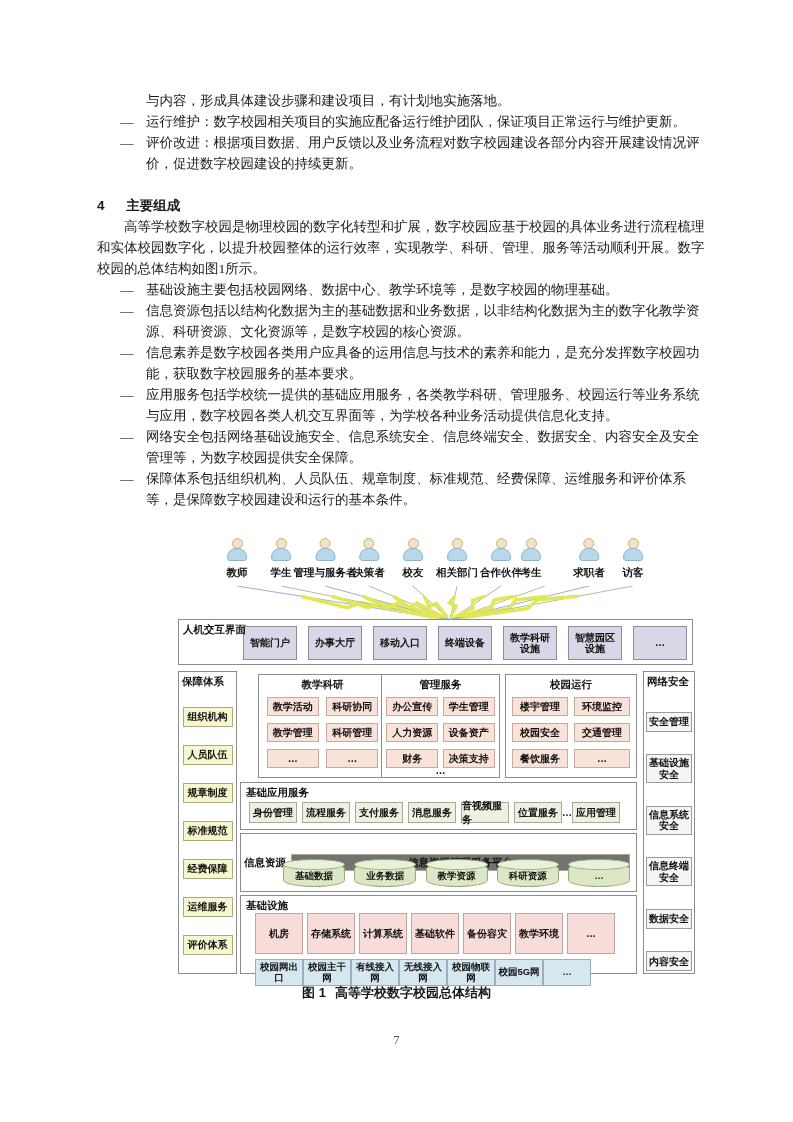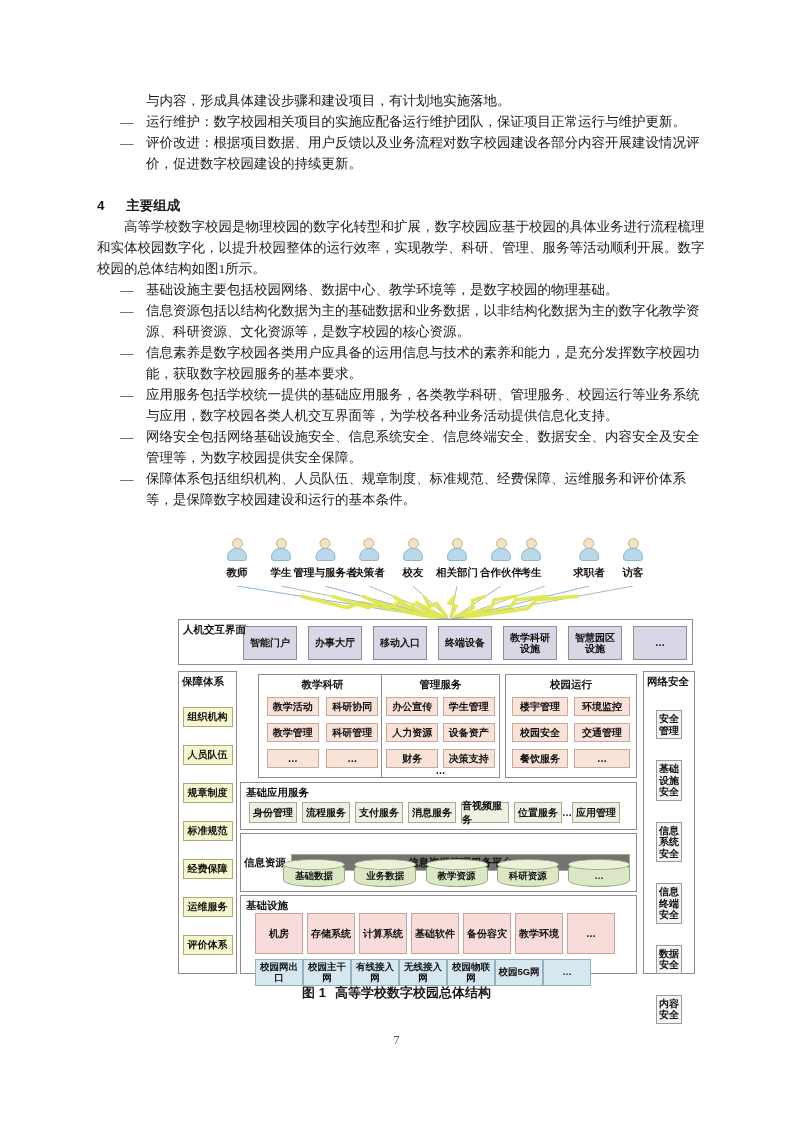--- a/index.html
+++ b/index.html
@@ -37,21 +37,21 @@
   .hbox { width:54px; height:34px; display:flex; align-items:center; justify-content:center; text-align:center;
     background:#dbd6e5; border:1px solid #8f8b9b; font-weight:bold; font-size:10px; line-height:1.15; box-sizing:border-box; padding:1px 2px; }
   
   .sidecol { display:flex; flex-direction:column; align-items:flex-end; }
   .guarantee { left:0; top:135px; width:59px; height:303px; }
   .security { left:465px; top:135px; width:52px; height:303px; }
   .sidecol .ptitle { align-self:flex-start; margin:3px 0 0 3px; }
   .sidelist { flex:1; width:100%; display:flex; flex-direction:column; justify-content:space-evenly; align-items:center; }
   .gbox { width:50px; min-height:20px; background:#f7f7cf; border:1px solid #ada97e; display:flex; align-items:center; justify-content:center;
     font-weight:bold; font-size:10px; box-sizing:border-box; }
-  .sbox { width:26px; min-height:20px; background:#f5f5f5; border:1px solid #9a9a9a; display:flex; align-items:center; justify-content:center;
+  .sbox { width:46px; min-height:20px; background:#f5f5f5; border:1px solid #9a9a9a; display:flex; align-items:center; justify-content:center;
     font-weight:bold; font-size:10px; text-align:center; line-height:1.15; box-sizing:border-box; padding:2px 1px;margin-top:21px; }
   
   .biz .ptitle { text-align:center; margin-top:3px; }
   .teaching { left:65px; top:138px; width:129px; height:104px;margin-left:15px; }
   .management { left:203px; top:138px; width:119px; height:104px; }
   .operation { left:327px; top:138px; width:132px; height:104px; }
   .bizgrid { display:grid; grid-template-columns:auto auto; justify-content:space-evenly; row-gap:7px; margin-top:5px; }
   .pbox { width:52px; height:19px; background:#f9e2d8; border:1px solid #c9a99e; display:flex; align-items:center; justify-content:center;
     font-weight:bold; font-size:10px; box-sizing:border-box; }
   .operation .pbox { width:56px; }

